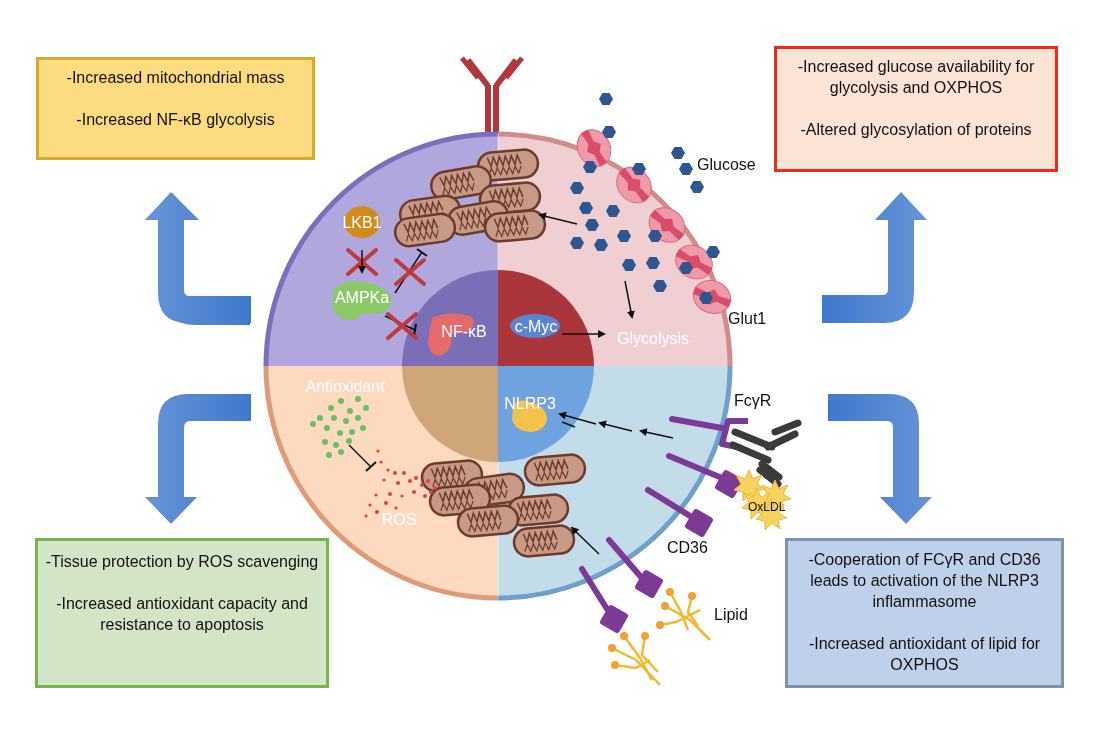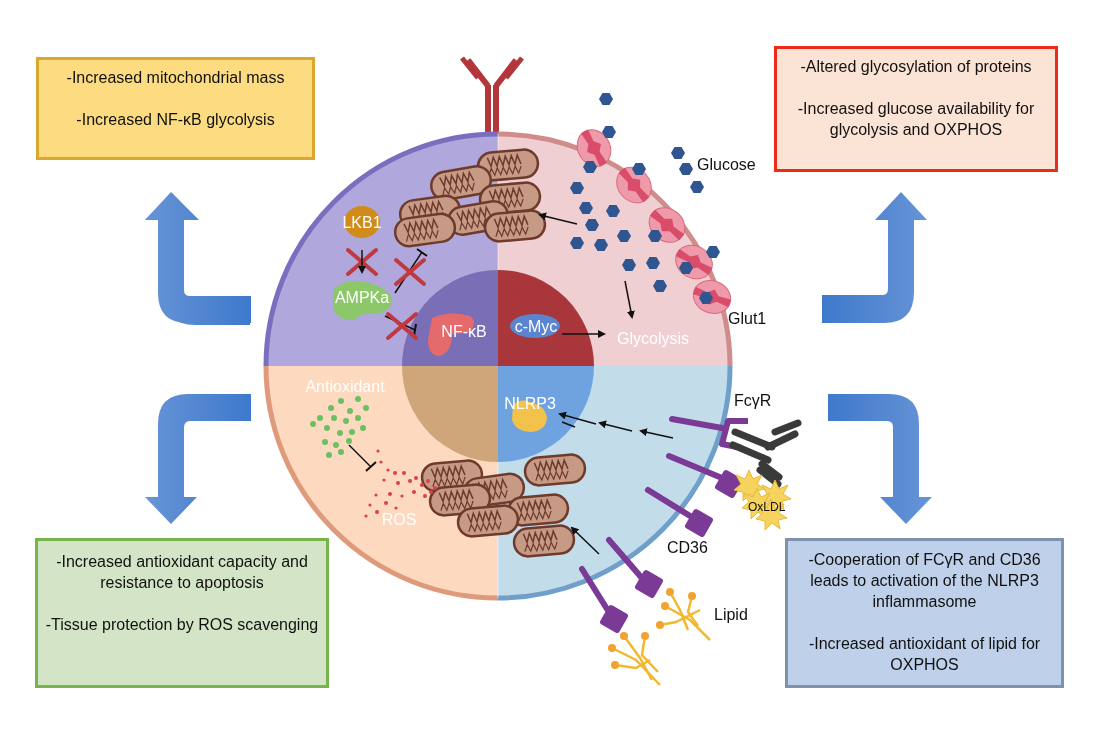--- a/index.html
+++ b/index.html
@@ -289,23 +289,23 @@
       <circle cx="615" cy="665" r="4"></circle>
   </g>
   <text x="714" y="620" font-size="16" fill="#111">Lipid</text>
 </svg>
 
 <div class="box" id="box-tl">
   <p>-Increased mitochondrial mass</p>
   <p>-Increased NF-κB glycolysis</p>
 </div>
 <div class="box" id="box-tr">
+  <p>-Increased glucose availability for glycolysis and OXPHOS</p>
   <p>-Altered glycosylation of proteins</p>
-  <p>-Increased glucose availability for glycolysis and OXPHOS</p>
 </div>
 <div class="box" id="box-bl">
+  <p>-Tissue protection by ROS scavenging</p>
   <p>-Increased antioxidant capacity and resistance to apoptosis</p>
-  <p>-Tissue protection by ROS scavenging</p>
 </div>
 <div class="box" id="box-br">
   <p>-Cooperation of FCγR and CD36 leads to activation of the NLRP3 inflammasome</p>
   <p>-Increased antioxidant of lipid for OXPHOS</p>
 </div>
 
 </body></html>

